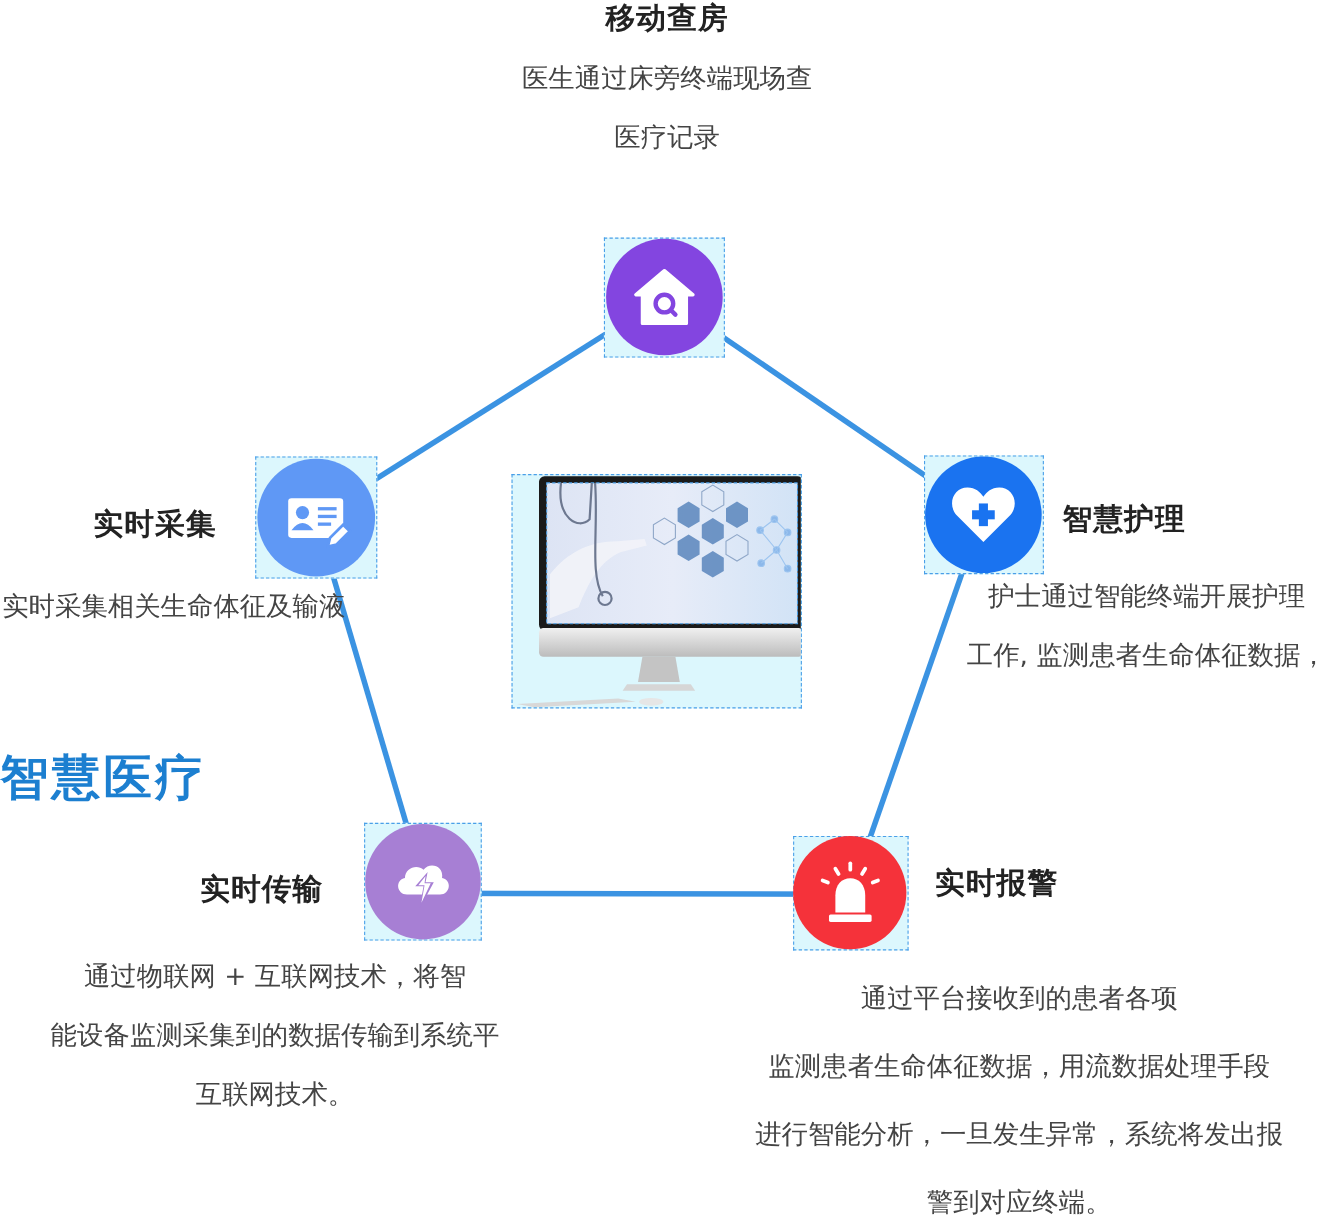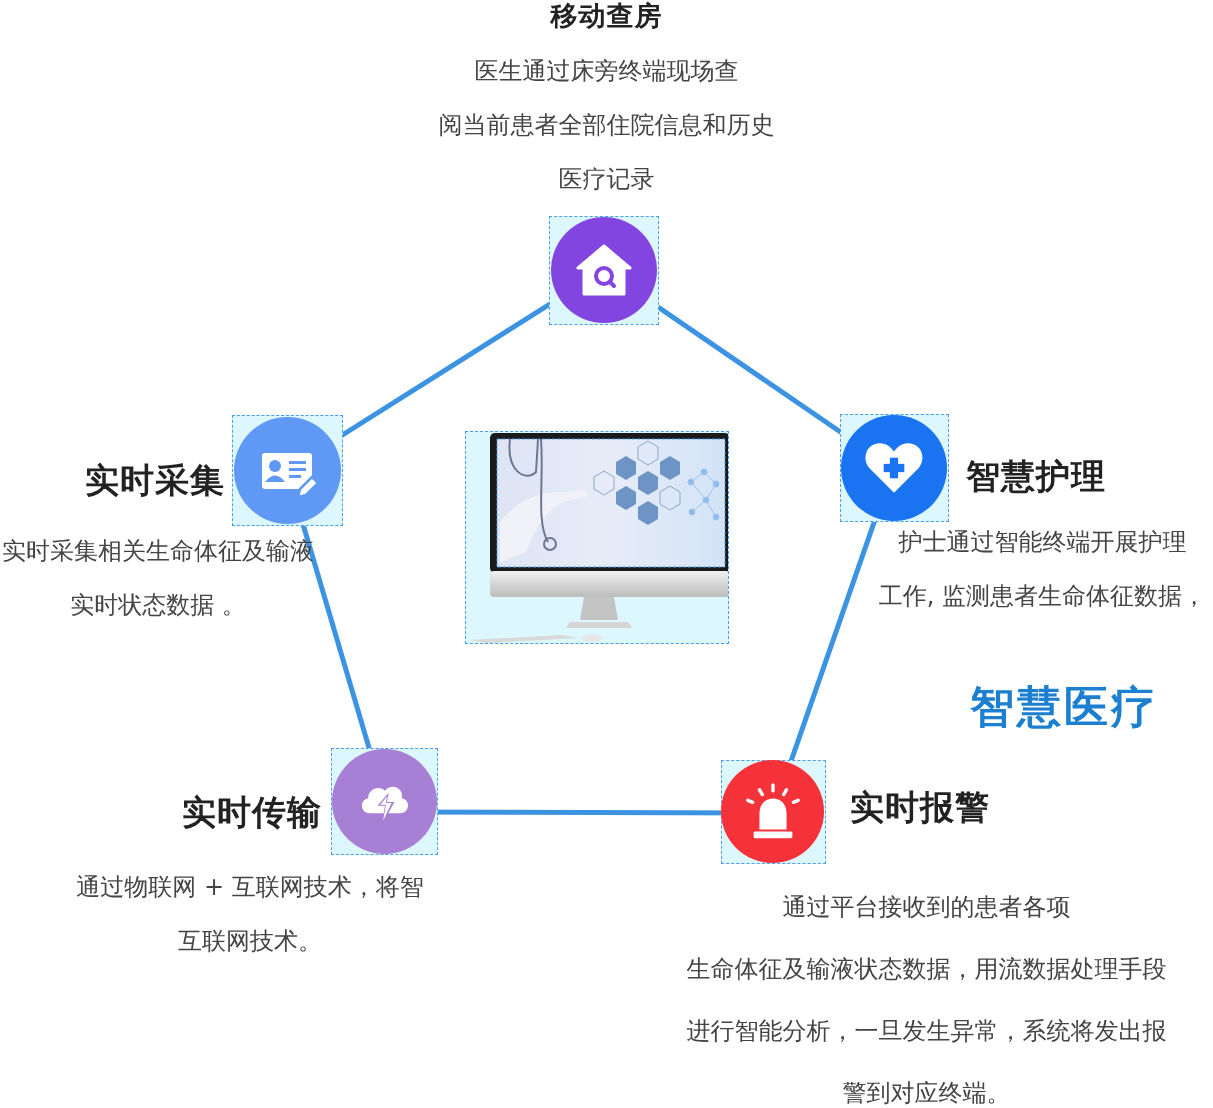--- a/index.html
+++ b/index.html
@@ -2,45 +2,44 @@
 <html><head>
 <meta charset="utf-8">
 <style>
   html, body { margin:0; padding:0; background:#ffffff; }
   body { width:1213px; height:1108px; position:relative; overflow:hidden;
          font-family:"DejaVu Sans","Liberation Sans",sans-serif; color:#333; }
   #lines { position:absolute; left:0; top:0; width:1213px; height:1108px; }
   .node-box { position:absolute; background:#dcf7fd; border:1px dashed #4a9fe8; box-sizing:border-box; }
   .node-circle { position:absolute; border-radius:50%; display:flex; align-items:center; justify-content:center; }
   .node-circle svg { display:block; }
-  .title { position:absolute; font-weight:bold; font-size:34px; color:#222; white-space:nowrap; letter-spacing:1px; }
+  .title { position:absolute; font-weight:bold; font-size:27px; color:#222; white-space:nowrap; letter-spacing:1px; }
   .desc { position:absolute; font-size:24px; color:#444; text-align:center; line-height:54px; white-space:nowrap; }
   .desc.big { font-size:24px; line-height:62px; }
   .desc div { display:block; }
-  .center-title { position:absolute; left:0; width:1158px; top:678px; text-align:right;
+  .center-title { position:absolute; left:0; width:1158px; top:678px; text-align:left;
                   font-size:44px; font-weight:bold; color:#1c7fd0; letter-spacing:3px; }
   .monitor-wrap { position:absolute; left:465px; top:431px; width:264px; height:213px;
                   background:#dcf7fd; border:1px dashed #4a9fe8; box-sizing:border-box; }
 </style>
 </head>
 <body>
 
 <svg id="lines" viewBox="0 0 1213 1108">
   <line x1="604" y1="270" x2="893" y2="468" stroke="#3b93e2" stroke-width="5"></line>
   <line x1="893" y1="468" x2="773" y2="813" stroke="#3b93e2" stroke-width="5"></line>
   <line x1="773" y1="813" x2="385" y2="812" stroke="#3b93e2" stroke-width="5"></line>
   <line x1="385" y1="802" x2="287" y2="470" stroke="#3b93e2" stroke-width="5"></line>
   <line x1="287" y1="470" x2="604" y2="270" stroke="#3b93e2" stroke-width="5"></line>
 </svg>
 
 <div>
   <div class="title" style="left:0;width:1213px;text-align:center;top:-2px;font-size:27px;">移动查房</div>
   <div class="desc" style="left:0;width:1213px;top:44px;">
     <div>医生通过床旁终端现场查</div>
-    <div>阅当前患者全部住院信息和历史</div>
     <div>医疗记录</div>
   </div>
   <div class="node-box" style="left:549px;top:216px;width:110px;height:109px;"></div>
   <div class="node-circle" style="left:551px;top:217px;width:106px;height:106px;background:#8345e0;">
     <svg width="64" height="64" viewBox="0 0 64 64">
       <path d="M32 8 L6 30 L12 30 L12 56 L52 56 L52 30 L58 30 Z" fill="#fff" stroke="#fff" stroke-width="3" stroke-linejoin="round"></path>
       <circle cx="32" cy="38" r="8" fill="none" stroke="#8345e0" stroke-width="4"></circle>
       <line x1="38" y1="44" x2="42" y2="48" stroke="#8345e0" stroke-width="4" stroke-linecap="round"></line>
     </svg>
   </div>
@@ -55,21 +54,20 @@
       <path d="M9 43 Q19 30 29 43 Z" fill="#5f98f5"></path>
       <rect x="33" y="22" width="17" height="3" fill="#5f98f5"></rect>
       <rect x="33" y="29" width="17" height="3" fill="#5f98f5"></rect>
       <rect x="33" y="36" width="12" height="3" fill="#5f98f5"></rect>
       <path d="M42 58 L44 50 L56 38 L62 44 L50 56 Z" fill="#fff" stroke="#5f98f5" stroke-width="2.5"></path>
     </svg>
   </div>
   <div class="title" style="left:85px;top:458px;">实时采集</div>
   <div class="desc" style="left:0;width:316px;top:524px;">
     <div>实时采集相关生命体征及输液</div>
-    <div>实时状态数据 。</div>
   </div>
 </div>
 
 <div>
   <div class="node-box" style="left:840px;top:414px;width:109px;height:108px;"></div>
   <div class="node-circle" style="left:841px;top:415px;width:106px;height:106px;background:#1a73f0;">
     <svg width="66" height="66" viewBox="0 0 64 64">
       <path d="M32 56 L8 32 C0 22 6 8 18 8 C25 8 29 12 32 16 C35 12 39 8 46 8 C58 8 64 22 56 32 Z" fill="#fff"></path>
       <rect x="28" y="22" width="8" height="20" fill="#1a73f0"></rect>
       <rect x="22" y="28" width="20" height="8" fill="#1a73f0"></rect>
@@ -87,41 +85,42 @@
   <div class="node-circle" style="left:332px;top:749px;width:105px;height:105px;background:#a77fd4;">
     <svg width="60" height="60" viewBox="0 0 64 64">
       <path d="M16 44 C6 44 4 30 14 28 C14 18 26 14 32 20 C38 12 52 16 50 28 C60 30 58 44 48 44 Z" fill="#fff"></path>
       <path d="M36 22 L24 36 L32 36 L28 58 L42 32 L34 32 Z" fill="#a77fd4"></path>
       <path d="M34 26 L27 35 L33 35 L30 52 L39 33 L33 33 Z" fill="#fff"></path>
     </svg>
   </div>
   <div class="title" style="left:182px;top:790px;">实时传输</div>
   <div class="desc" style="left:35px;width:430px;top:860px;">
     <div>通过物联网 + 互联网技术，将智</div>
+    <div>能设备监测采集到的数据传输到系统平</div>
     <div>互联网技术。</div>
   </div>
 </div>
 
 <div>
   <div class="node-box" style="left:721px;top:760px;width:105px;height:104px;"></div>
   <div class="node-circle" style="left:721px;top:760px;width:103px;height:103px;background:#f5323a;">
     <svg width="62" height="62" viewBox="0 0 64 64">
       <path d="M18 50 L18 34 C18 24 24 18 32 18 C40 18 46 24 46 34 L46 50 Z" fill="#fff"></path>
       <rect x="12" y="52" width="40" height="7" rx="1.5" fill="#fff"></rect>
       <line x1="32" y1="4" x2="32" y2="10" stroke="#fff" stroke-width="3.5" stroke-linecap="round"></line>
       <line x1="18" y1="9" x2="21" y2="14" stroke="#fff" stroke-width="3.5" stroke-linecap="round"></line>
       <line x1="46" y1="9" x2="43" y2="14" stroke="#fff" stroke-width="3.5" stroke-linecap="round"></line>
       <line x1="6" y1="20" x2="11" y2="22" stroke="#fff" stroke-width="3.5" stroke-linecap="round"></line>
       <line x1="58" y1="20" x2="53" y2="22" stroke="#fff" stroke-width="3.5" stroke-linecap="round"></line>
     </svg>
   </div>
   <div class="title" style="left:850px;top:785px;">实时报警</div>
   <div class="desc big" style="left:640px;width:573px;top:876px;">
     <div>通过平台接收到的患者各项</div>
-    <div>生命体征及输液状态数据，用流数据处理手段</div>
+    <div>监测患者生命体征数据，用流数据处理手段</div>
     <div>进行智能分析，一旦发生异常，系统将发出报</div>
     <div>警到对应终端。</div>
   </div>
 </div>
 
 <div class="monitor-wrap">
   <svg width="262" height="211" viewBox="0 0 262 211">
 
     <rect x="24" y="1" width="240" height="140" rx="5" fill="#1a1a1a"></rect>
 

